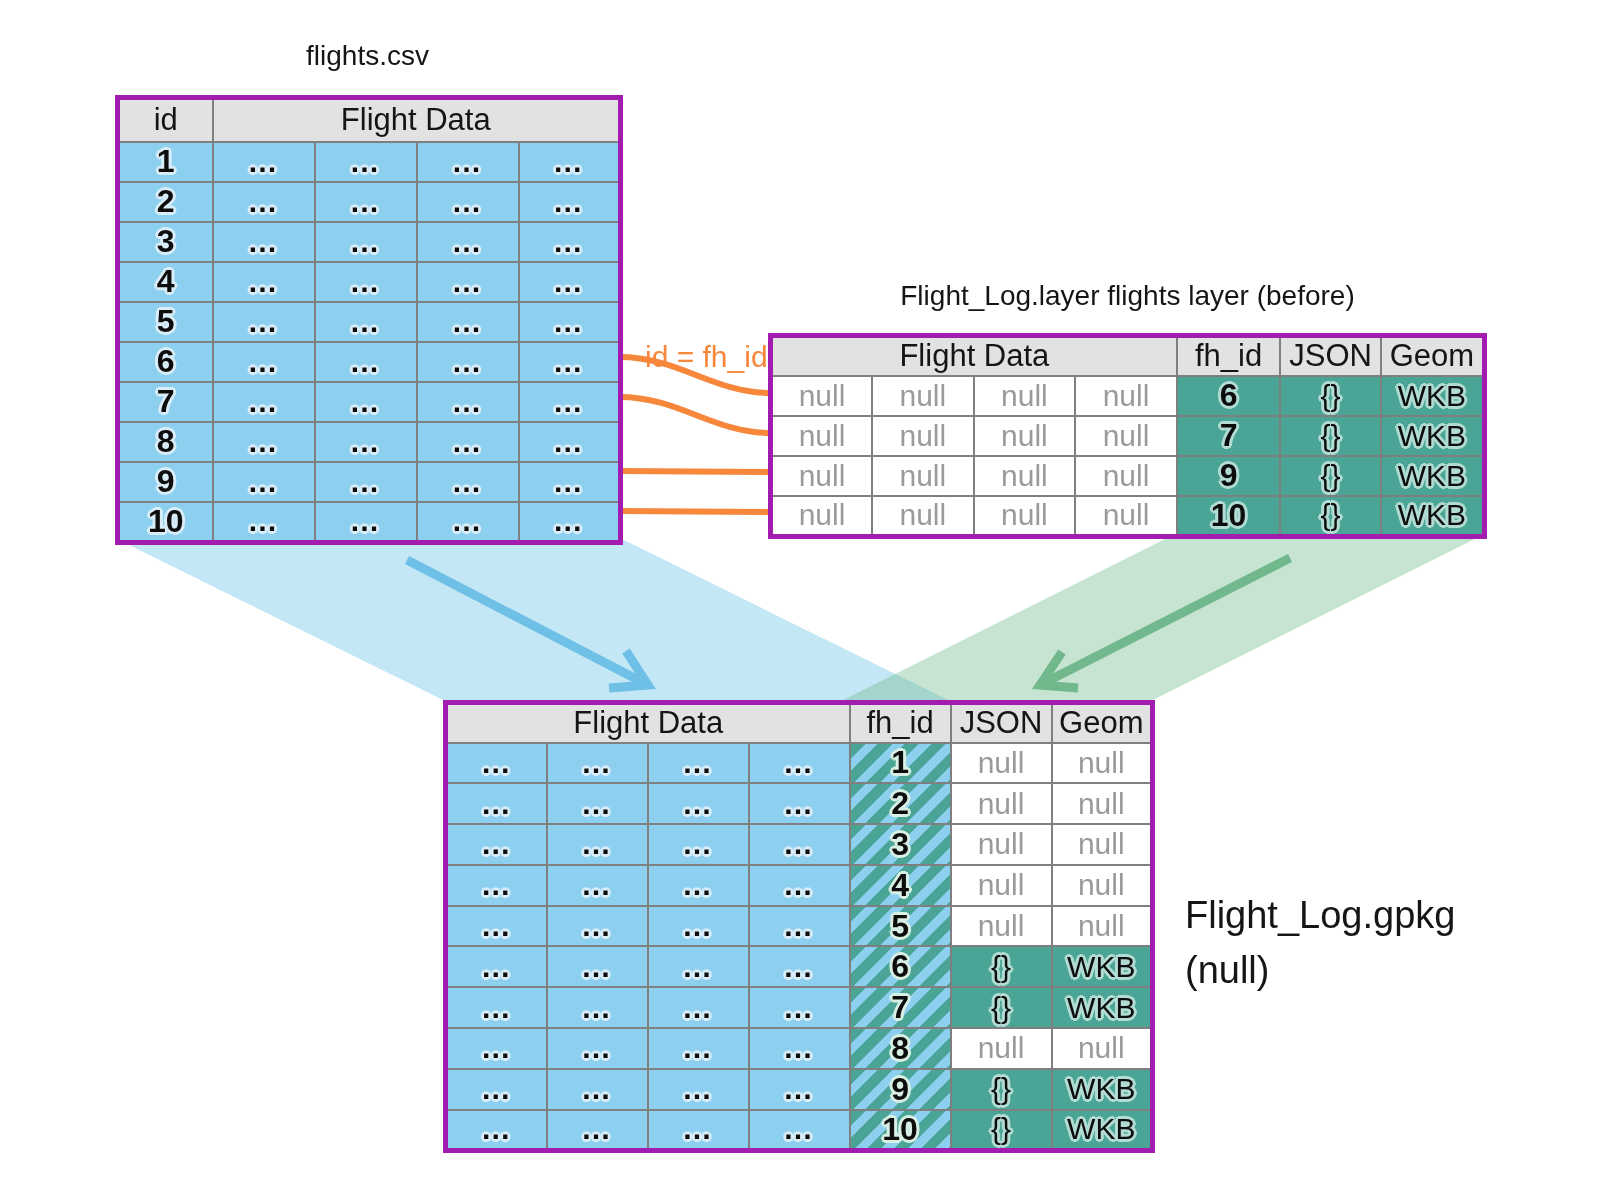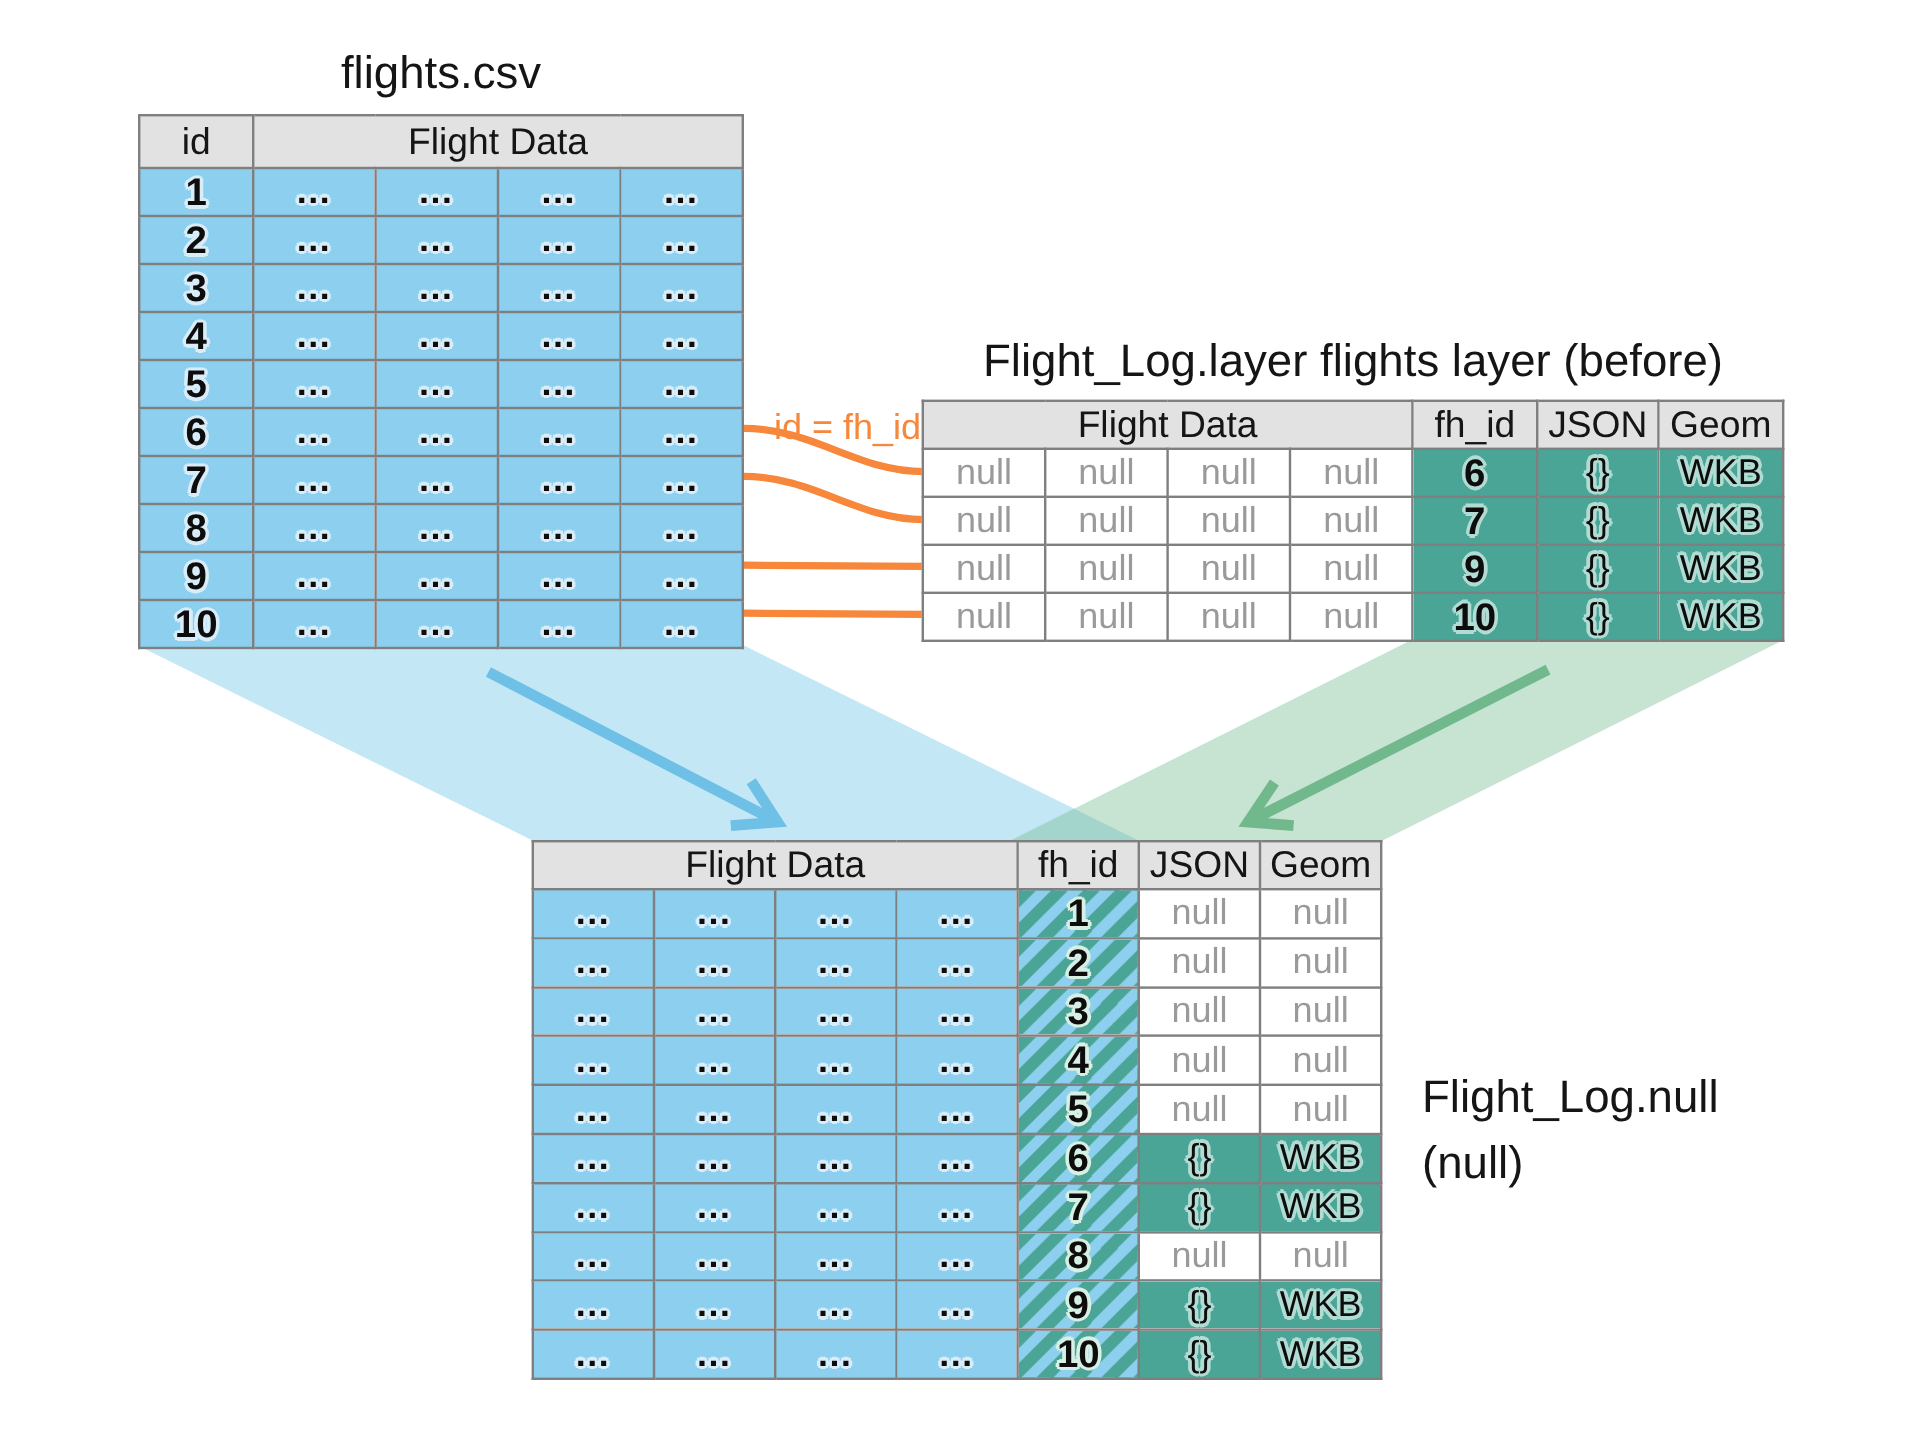--- a/index.html
+++ b/index.html
@@ -4,33 +4,33 @@
 <style>
   html,body{margin:0;padding:0;background:#ffffff;}
   body{
     font-family:"Liberation Sans","DejaVu Sans",sans-serif;
     width:1600px;height:1200px;position:relative;overflow:hidden;
     color:#111;
   }
   svg.overlay{position:absolute;left:0;top:0;pointer-events:none;}
 
   .title{
-    position:absolute;text-align:center;font-size:38px;color:#151515;
+    position:absolute;text-align:center;font-size:28px;color:#151515;
     letter-spacing:0px;white-space:nowrap;
   }
   .join-label{
     position:absolute;font-size:30px;color:var(--orange);white-space:nowrap;margin-top:38px;
   }
   .after-label{
     position:absolute;font-size:38px;line-height:55px;color:#151515;
   }
 
   table.dtab{
     position:absolute;border-collapse:collapse;table-layout:fixed;
-    border:1px solid #a21caf;background:#fff;
+    border:5px solid #a21caf;background:#fff;
   }
   .dtab th,.dtab td{
     border:2px solid var(--grid);text-align:center;vertical-align:middle;
     padding:0;overflow:hidden;
   }
   .dtab th{
     background:var(--hdr);font-weight:normal;font-size:31px;color:#151515;
   }
   .c-blue{background:var(--blue);}
   .c-teal{background:var(--teal);}
@@ -67,21 +67,21 @@
   </g>
 </svg>
 
 <div class="title" style="left:115px;top:40px;width:505px;">flights.csv</div>
 
 <div class="title" style="left:768px;top:280px;width:719px;">Flight_Log.layer flights layer (before)</div>
 
 <div class="join-label" style="left:645px;top:302px;">id = fh_id</div>
 
 <div class="after-label" style="left:1185px;top:888px;">
-  <div>Flight_Log.null</div>
+  <div>Flight_Log.gpkg</div>
   <div>(null)</div>
 </div>
 
 <table class="dtab" style="left:115px;top:95px;width:505px;height:444px;">
   <colgroup>
     <col style="width:95px">
       <col style="width:102px">
       <col style="width:102px">
     <col style="width:102px">
       <col style="width:102px">

